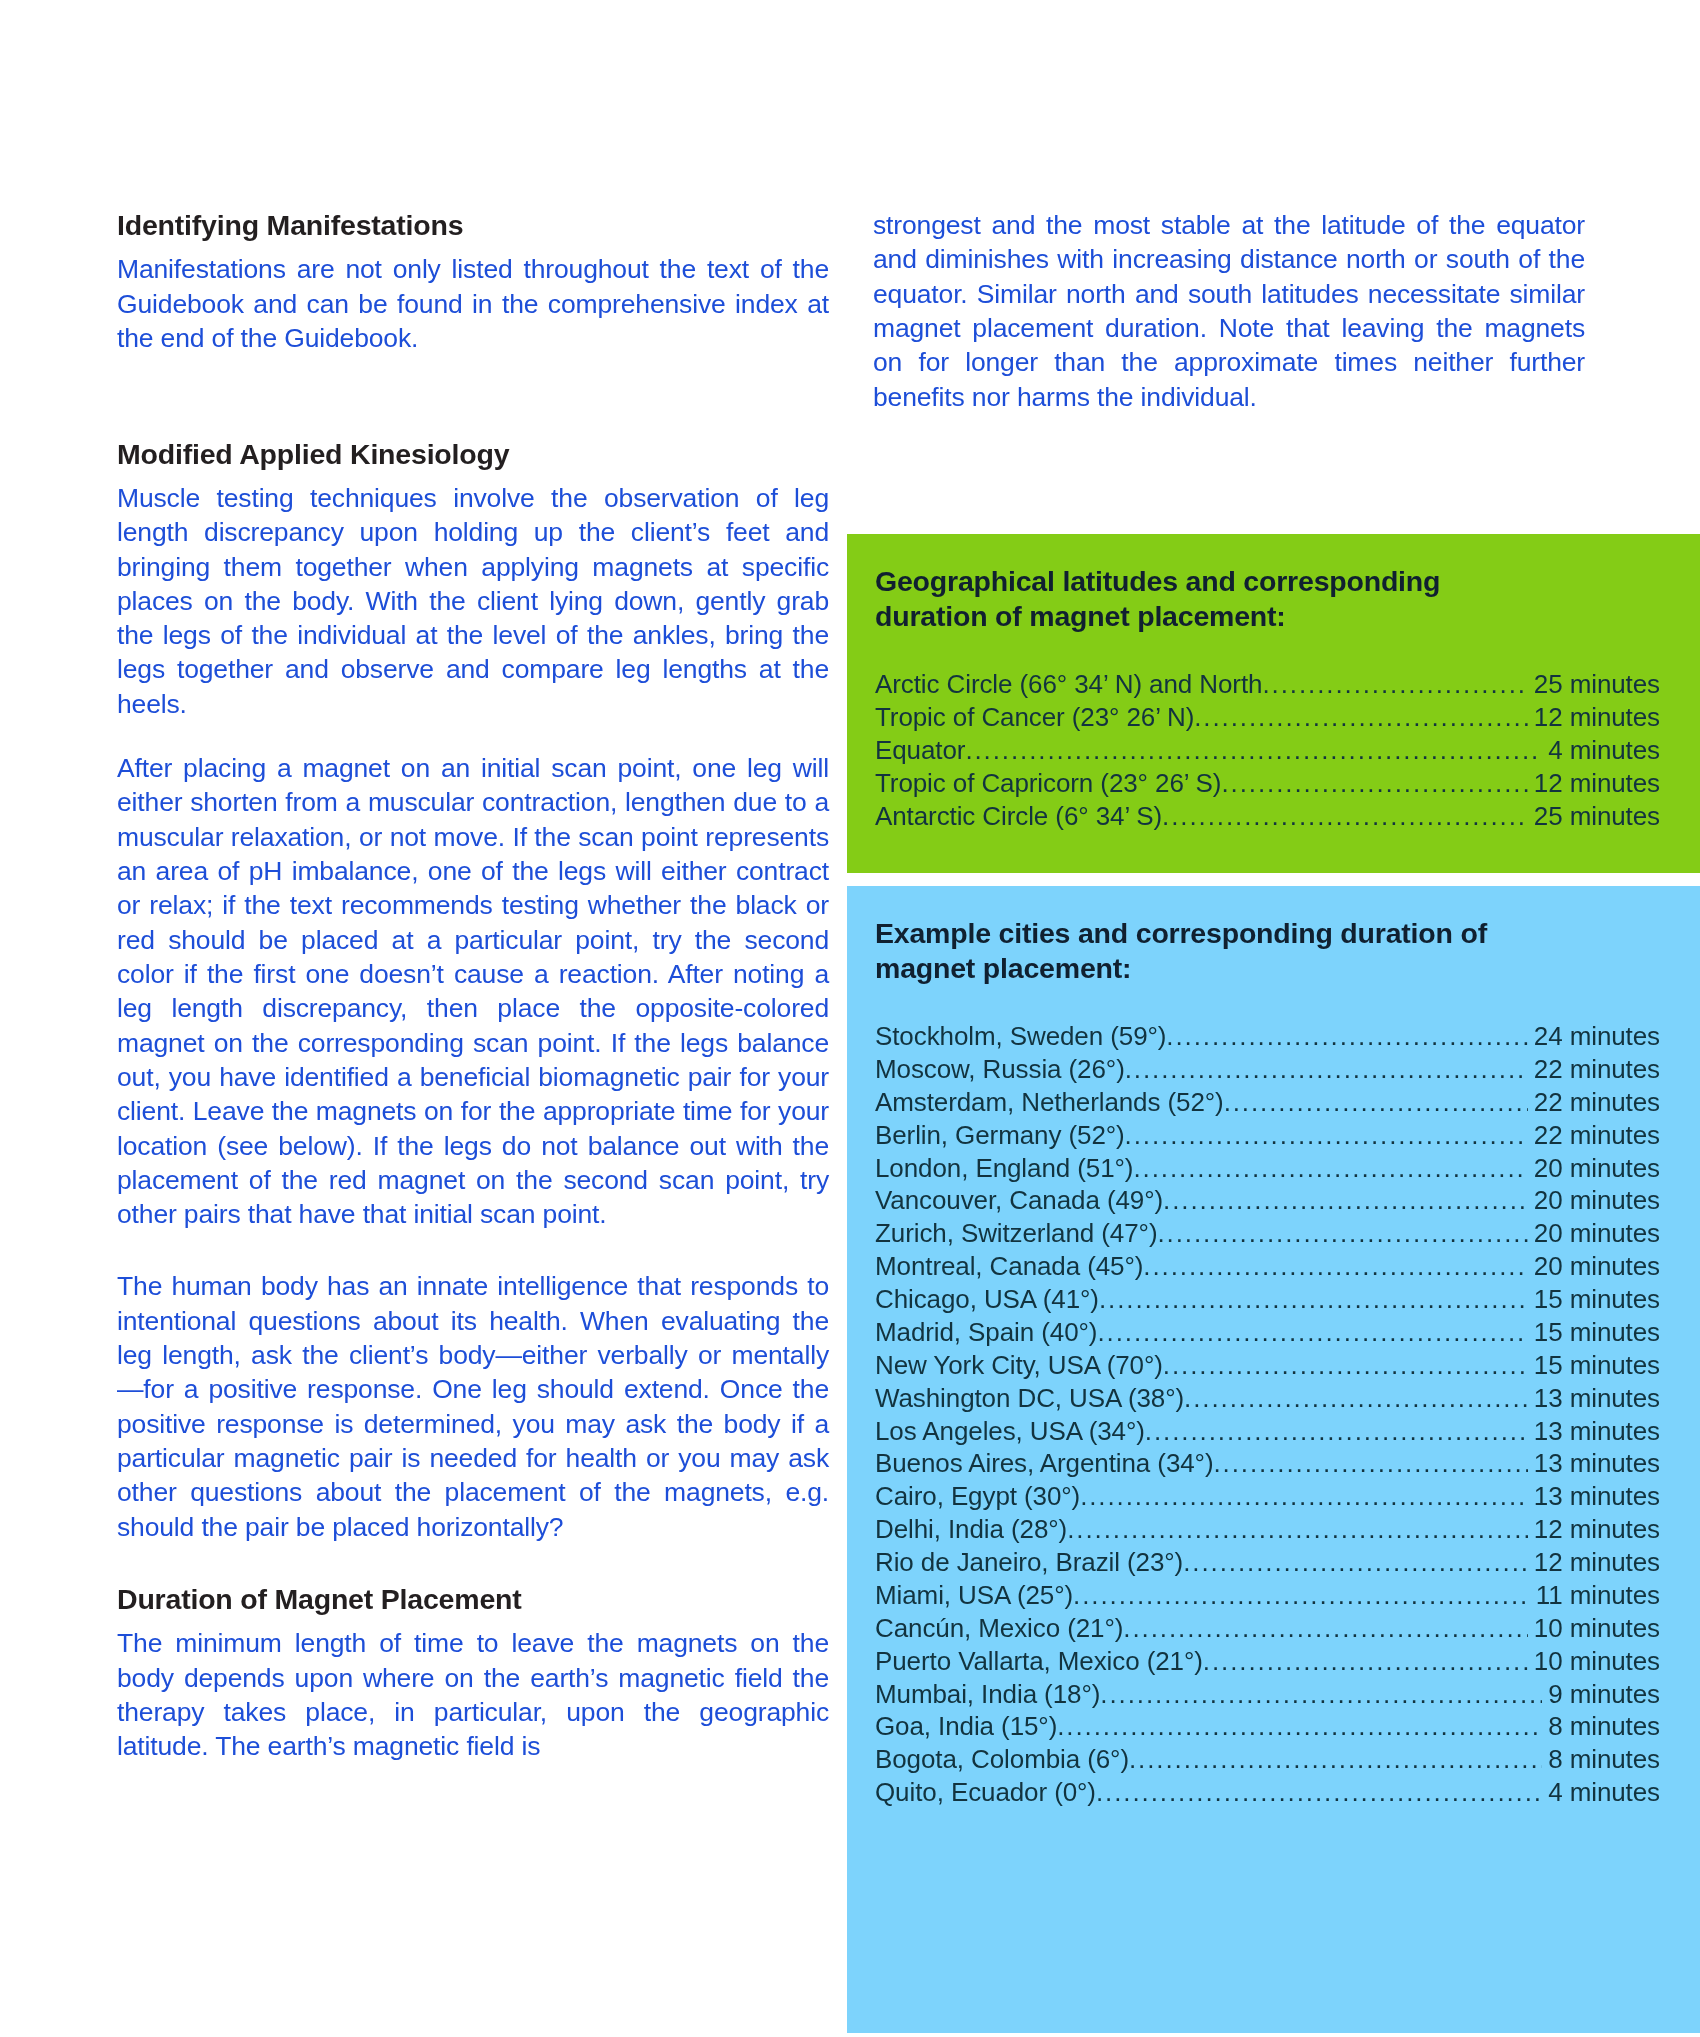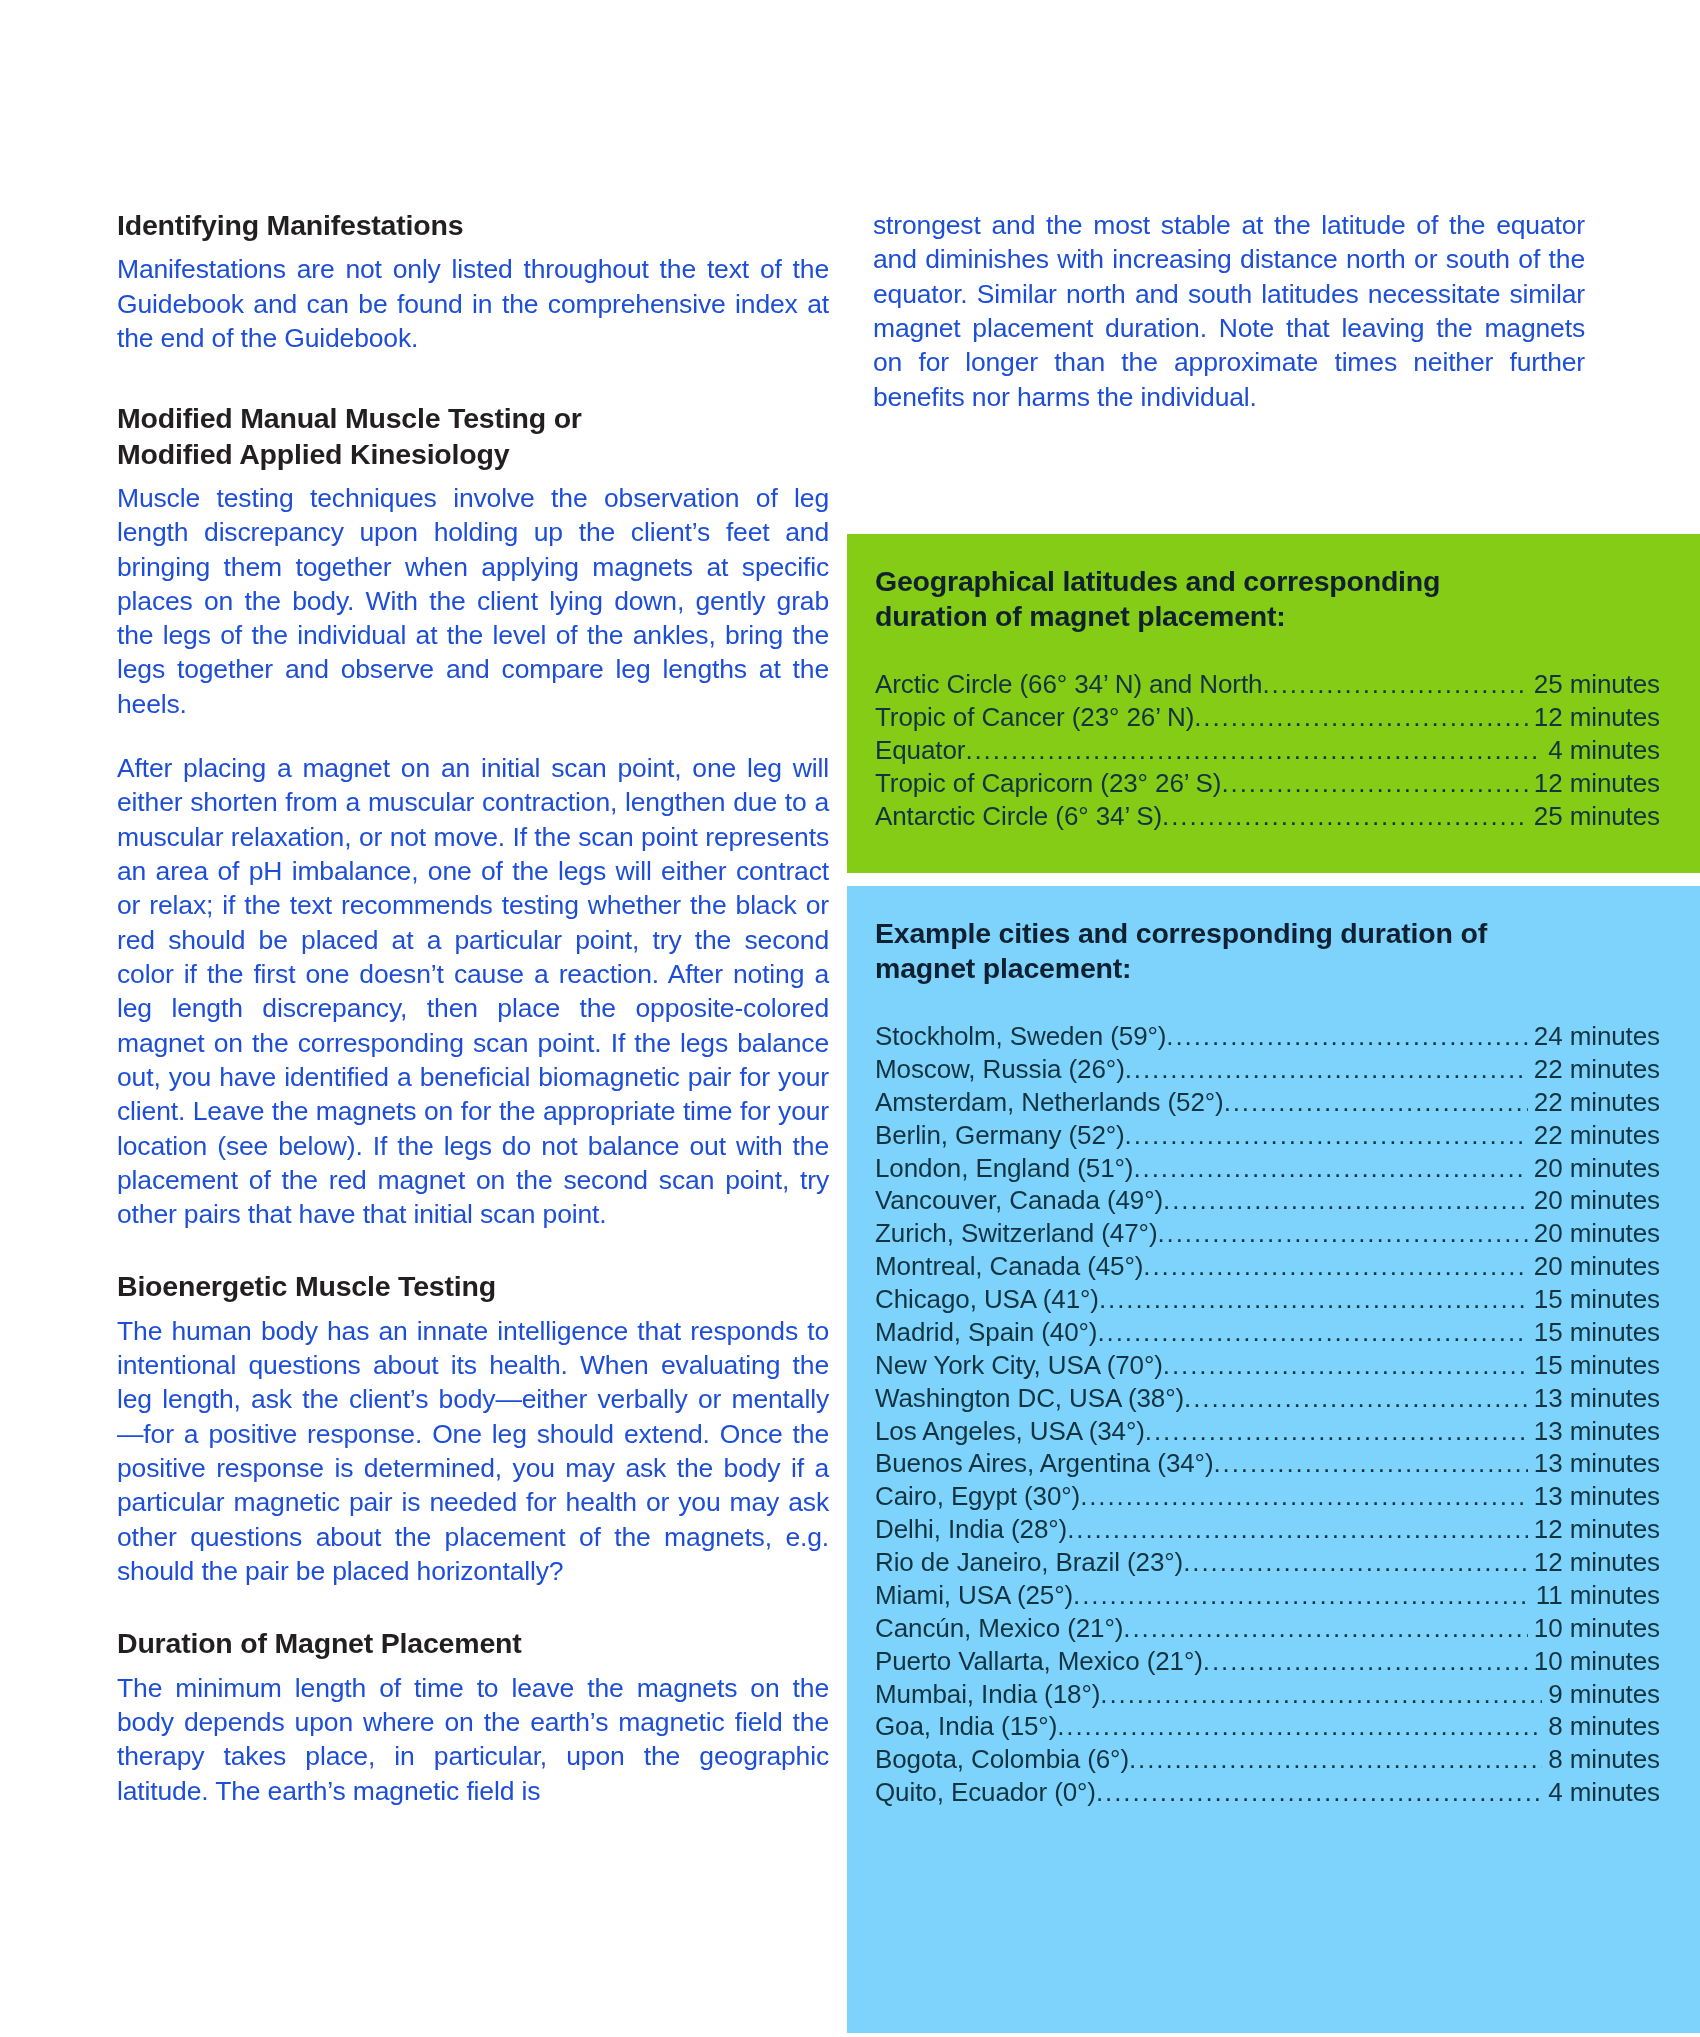--- a/index.html
+++ b/index.html
@@ -138,32 +138,31 @@
 <div class="page">
 
   <div class="col-left">
 
     <h2 class="heading">Identifying Manifestations</h2>
     <p class="body">Manifestations are not only listed throughout the text of the Guidebook and can be found in the comprehensive index at the end of the Guidebook.</p>
 
     <div class="gap-lg"></div>
 
     <h2 class="heading">
-      <span>Modified Manual Muscle Testing or</span><br>
+      <br>
       <span>Modified Applied Kinesiology</span>
     </h2>
     <p class="body">Muscle testing techniques involve the observation of leg length discrepancy upon holding up the client’s feet and bringing them together when applying magnets at specific places on the body. With the client lying down, gently grab the legs of the individual at the level of the ankles, bring the legs together and observe and compare leg lengths at the heels.</p>
 
     <div class="gap-sm"></div>
 
     <p class="body">After placing a magnet on an initial scan point, one leg will either shorten from a muscular contraction, lengthen due to a muscular relaxation, or not move. If the scan point represents an area of pH imbalance, one of the legs will either contract or relax; if the text recommends testing whether the black or red should be placed at a particular point, try the second color if the first one doesn’t cause a reaction. After noting a leg length discrepancy, then place the opposite-colored magnet on the corresponding scan point. If the legs balance out, you have identified a beneficial biomagnetic pair for your client. Leave the magnets on for the appropriate time for your location (see below). If the legs do not balance out with the placement of the red magnet on the second scan point, try other pairs that have that initial scan point.</p>
 
     <div class="gap-md"></div>
 
-    <h2 class="heading">Bioenergetic Muscle Testing</h2>
     <p class="body">The human body has an innate intelligence that responds to intentional questions about its health. When evaluating the leg length, ask the client’s body—either verbally or mentally—for a positive response. One leg should extend. Once the positive response is determined, you may ask the body if a particular magnetic pair is needed for health or you may ask other questions about the placement of the magnets, e.g. should the pair be placed horizontally?</p>
 
     <div class="gap-md"></div>
 
     <h2 class="heading">Duration of Magnet Placement</h2>
     <p class="body last-left">The minimum length of time to leave the magnets on the body depends upon where on the earth’s magnetic field the therapy takes place, in particular, upon the geographic latitude.   The earth’s magnetic field is</p>
 
   </div>
 
   <div class="col-right">

